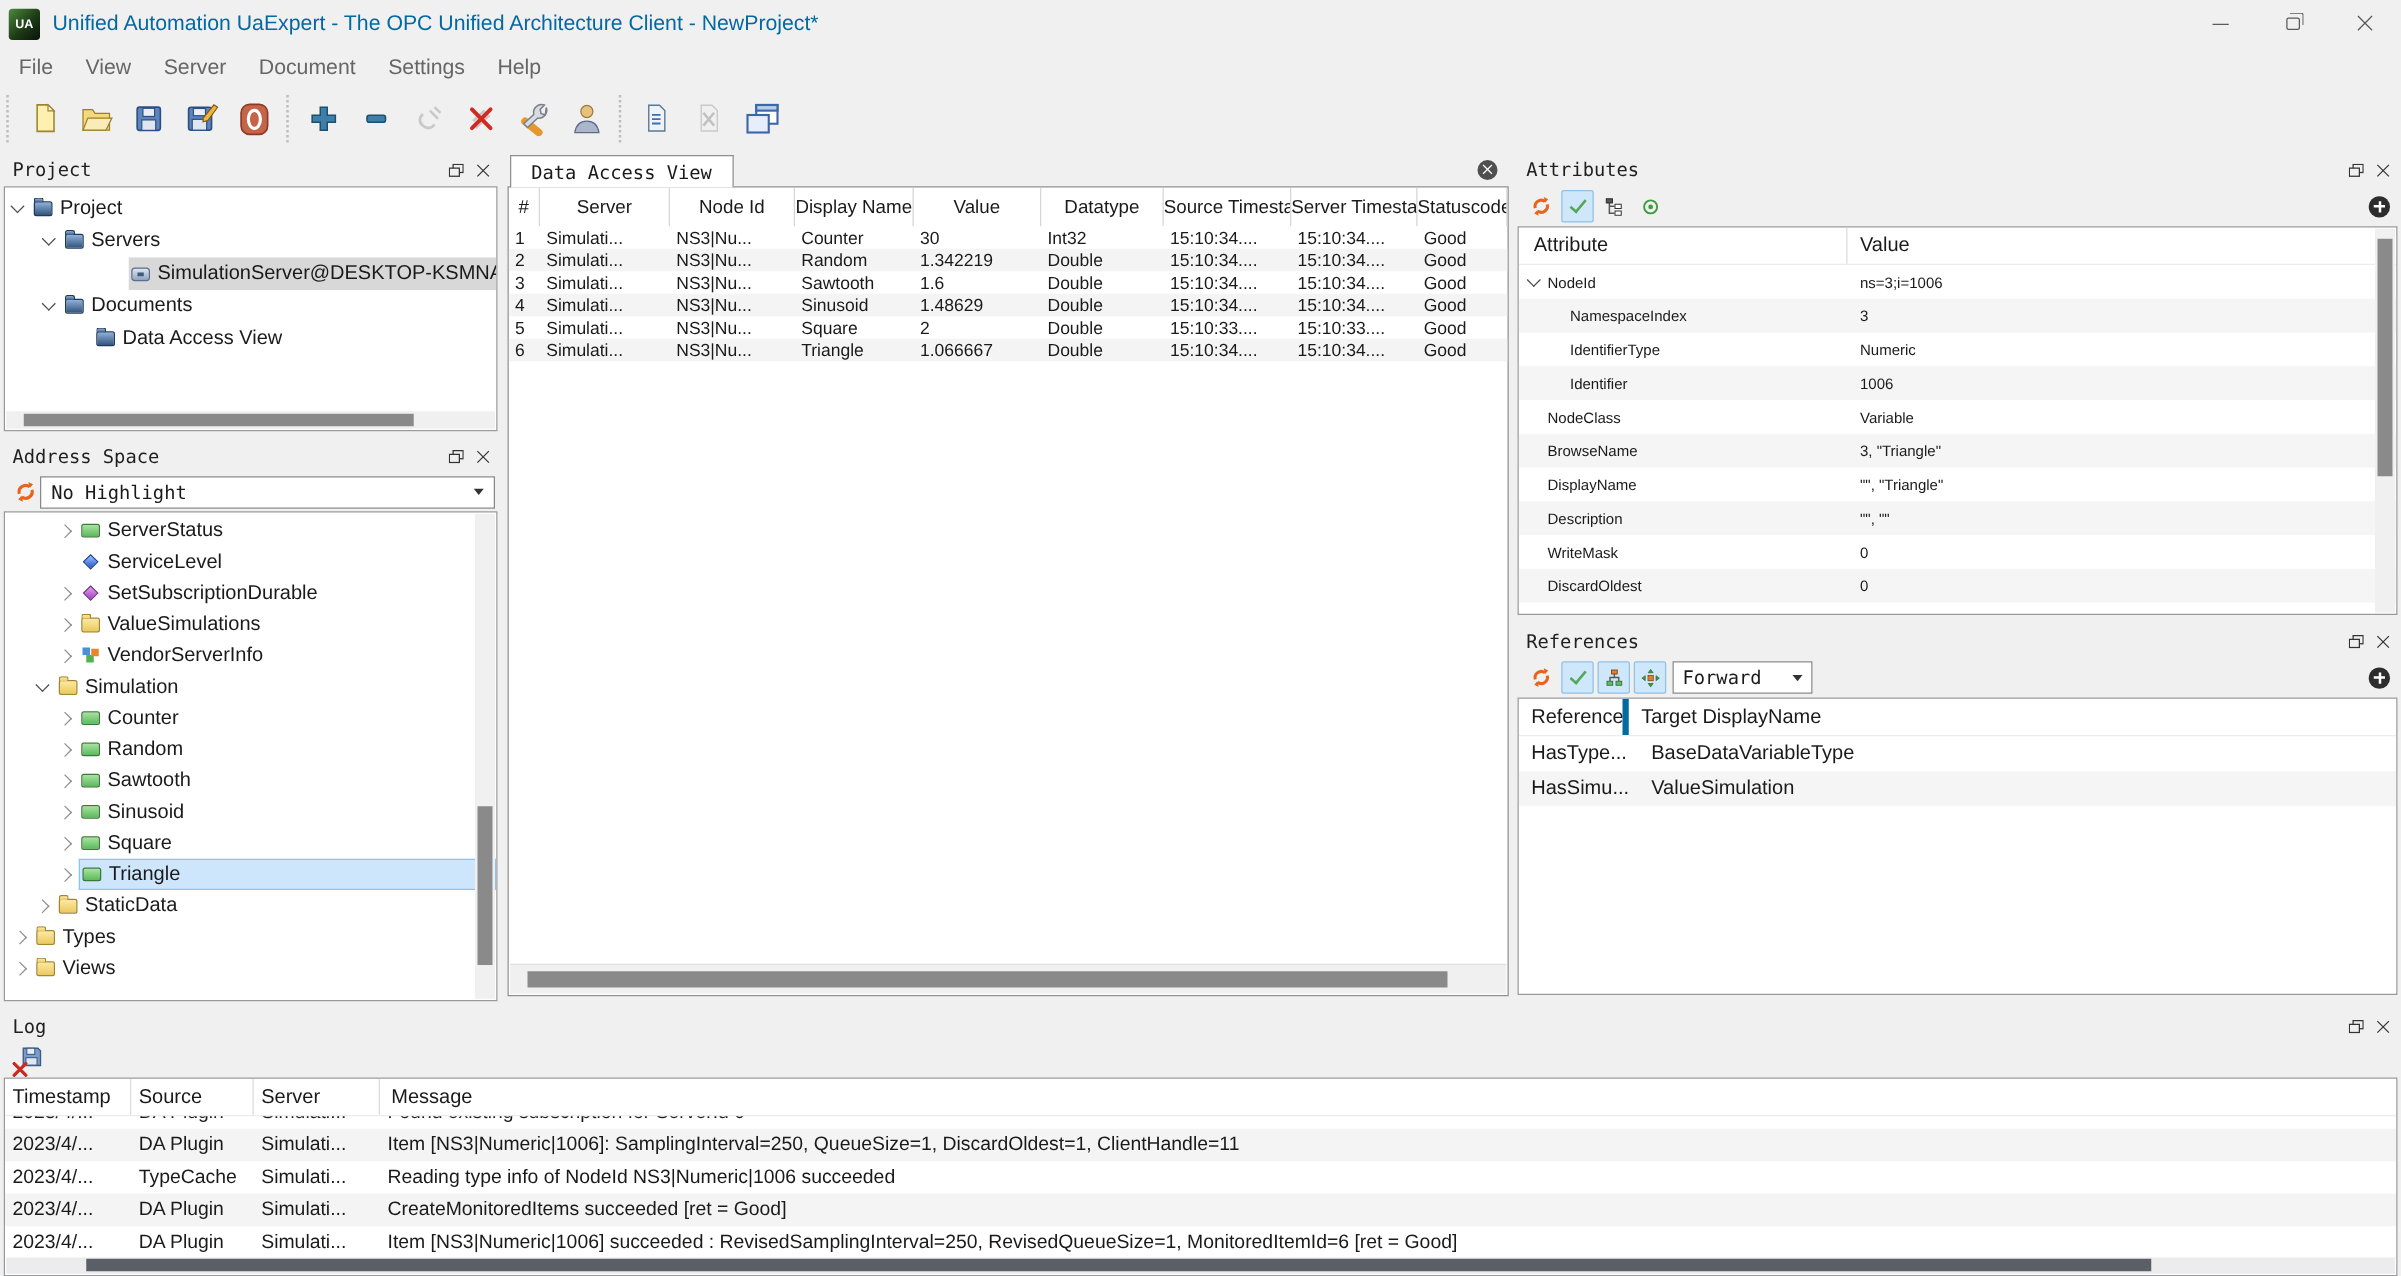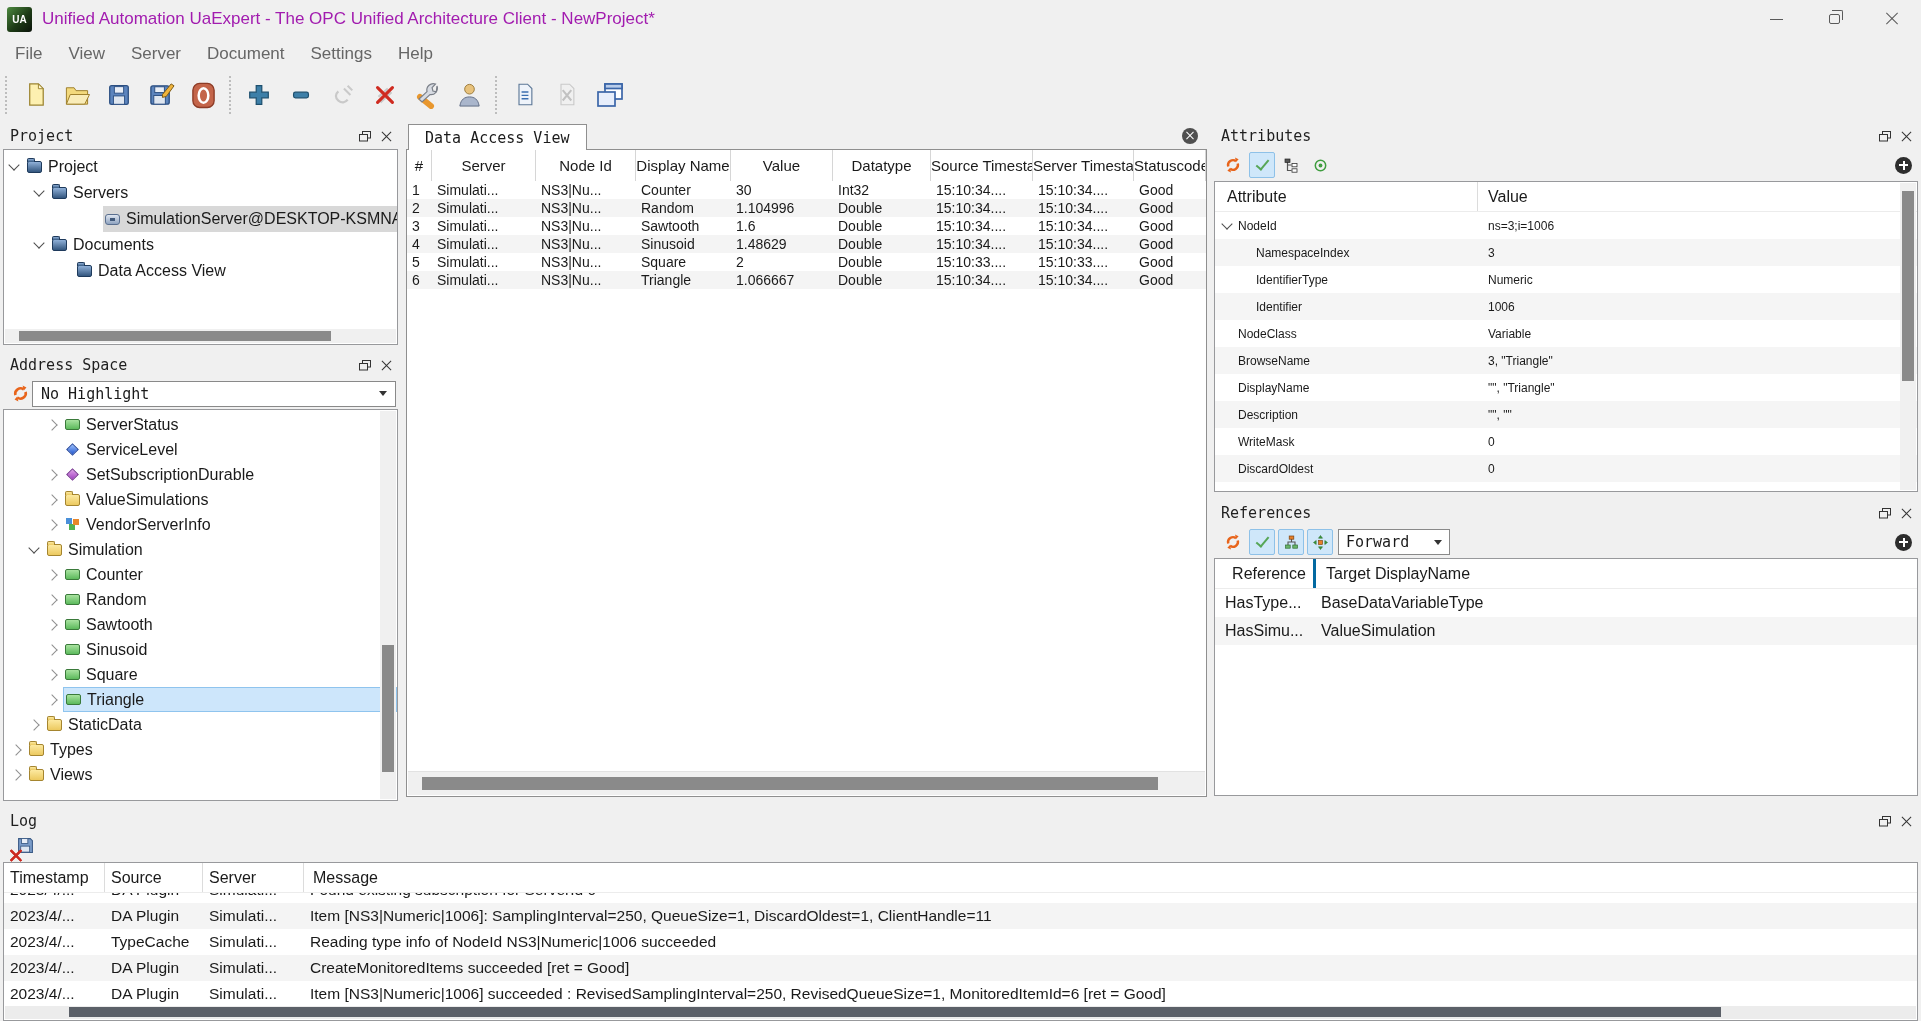--- a/index.html
+++ b/index.html
@@ -5,21 +5,21 @@
   * { margin:0; padding:0; box-sizing:border-box; }
   html,body { background:#d8d8d8; }
   .app { position:relative; width:1921px; height:1021px; background:#f0f0f0; overflow:hidden;
          font-family:"Liberation Sans", sans-serif; color:#1a1a1a; }
 
   
   .titlebar { position:absolute; left:0; top:0; width:100%; height:38px; background:#f0f0f0; display:flex; align-items:center; }
   .app-icon { width:25px; height:25px; margin:0 10px 0 7px; border-radius:3px;
               background:linear-gradient(135deg,#4d8a3f 0%,#1d3b16 55%,#0a120a 100%);
               color:#fff; font:bold 10px/25px "Liberation Sans",sans-serif; text-align:center; }
-  .title-text { font-size:17px; color:#a21caf; }
+  .title-text { font-size:17px; color:#0369a1; }
   .win-controls { position:absolute; right:0; top:0; height:38px; display:flex; }
   .win-btn { width:58px; height:38px; display:flex; align-items:center; justify-content:center; }
   .min-glyph { width:13px; height:0; border-top:1.6px solid #5a5a5a; }
   .restore-glyph { position:relative; width:11px; height:10px; border:1.4px solid #5a5a5a; border-radius:2px; }
   .restore-glyph::before { content:""; position:absolute; left:2px; top:-5px; width:10px; height:9px;
                            border:1.4px solid #5a5a5a; border-left:none; border-bottom:none; border-radius:0 2px 0 0; }
   .x-glyph { position:relative; width:14px; height:14px; }
   .x-glyph::before, .x-glyph::after { content:""; position:absolute; left:-1px; top:6px; width:16px; height:0;
                                       border-top:1.6px solid #5a5a5a; }
   .x-glyph::before { transform:rotate(45deg); } .x-glyph::after { transform:rotate(-45deg); }
@@ -141,21 +141,21 @@
   .attr-row:nth-of-type(even) { background:#f5f5f5; }
   .ar-label { width:263px; display:flex; align-items:center; overflow:hidden; white-space:nowrap; height:100%; }
   .ar-value { flex:1; overflow:hidden; white-space:nowrap; padding-left:10px; }
   .attr-panel .vthumb { top:8px; height:190px; }
 
   
   .ref-panel { left:1214px; top:500px; width:704px; height:296px; }
   .ref-panel .panel-body { top:58px; }
   .ref-dd { width:112px; height:26px; margin-left:2px; background:#fff; border:1px solid #898989; display:flex;
             align-items:center; padding:0 7px; font-family:"DejaVu Sans Mono",monospace; font-size:15px; }
-  .ref-col-a { width:101px; border-right:3px solid #0369a1;text-align:center; }
+  .ref-col-a { width:88px; border-right:5px solid #0369a1; }
   .ref-col-b { flex:1; }
   .ref-row { display:flex; height:28px; align-items:center; font-size:16px; }
   .ref-row:nth-of-type(even) { background:#f5f5f5; }
   .rr-ref { width:96px; padding-left:10px; overflow:hidden; white-space:nowrap; }
   .rr-target { flex:1; padding-left:10px; overflow:hidden; white-space:nowrap; }
 
   
   .log-panel { left:3px; top:808px; width:1915px; height:213px; }
   .log-panel .panel-body { top:54px; }
   .log-toolbar { position:absolute; left:0; right:0; top:25px; height:29px; display:flex; align-items:center; padding:0 6px; gap:8px; }
@@ -549,21 +549,21 @@
             <span class="c c6">15:10:34....</span>
             <span class="c c7">15:10:34....</span>
             <span class="c c8">Good</span>
           </div>
 
           <div class="dav-row">
             <span class="c c0">2</span>
             <span class="c c1">Simulati...</span>
             <span class="c c2">NS3|Nu...</span>
             <span class="c c3">Random</span>
-            <span class="c c4">1.104996</span>
+            <span class="c c4">1.342219</span>
             <span class="c c5">Double</span>
             <span class="c c6">15:10:34....</span>
             <span class="c c7">15:10:34....</span>
             <span class="c c8">Good</span>
           </div>
 
           <div class="dav-row">
             <span class="c c0">3</span>
             <span class="c c1">Simulati...</span>
             <span class="c c2">NS3|Nu...</span>

